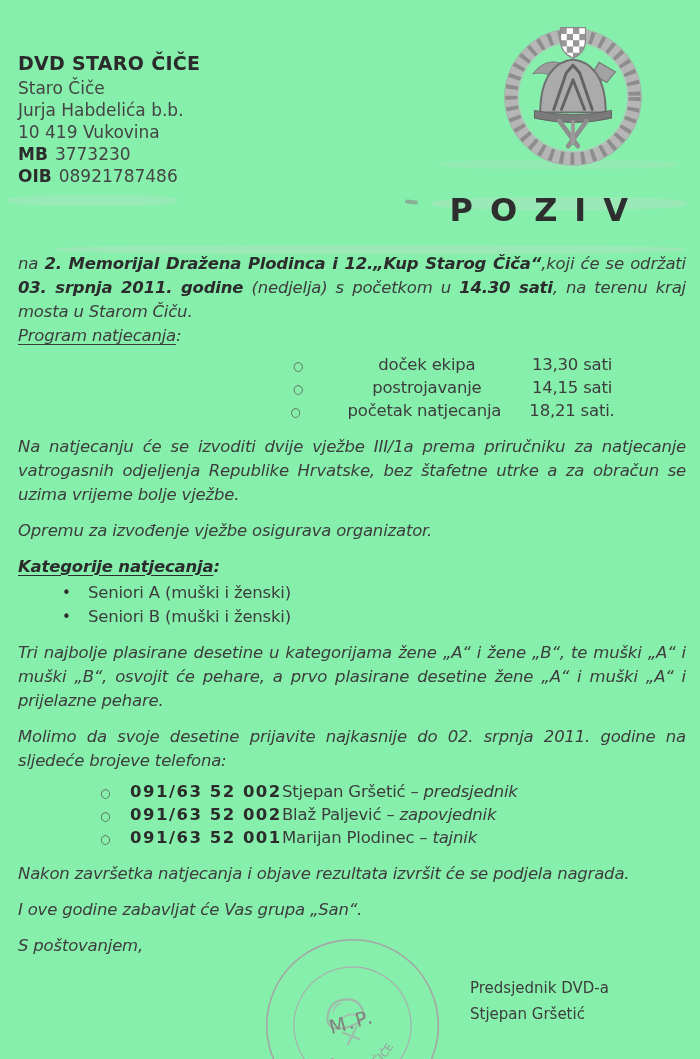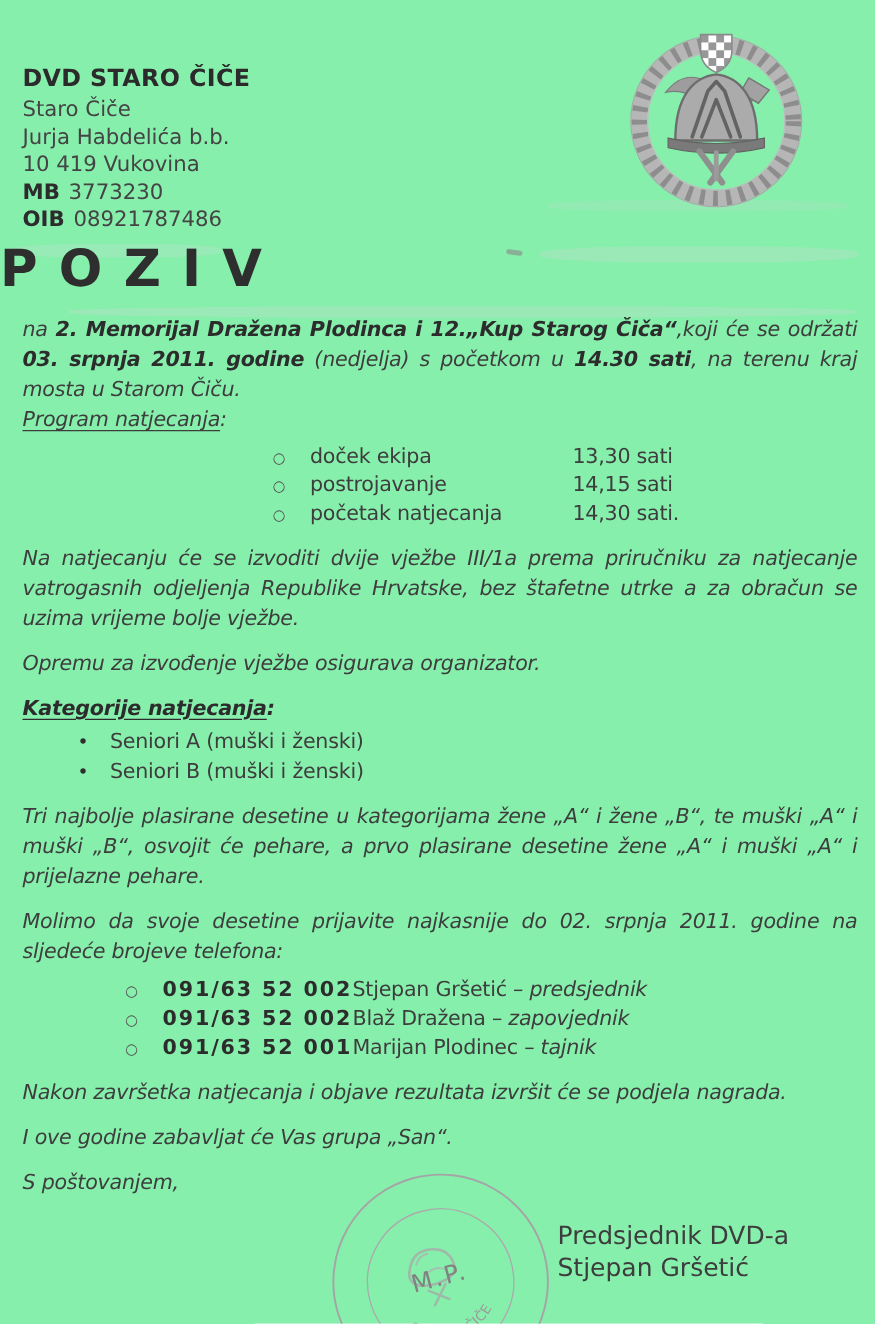--- a/index.html
+++ b/index.html
@@ -22,48 +22,48 @@
         transform:rotate(7deg);opacity:.65;border-radius:2px;}
 
   
   .letterhead{position:absolute;top:52px;left:18px;font-size:17px;line-height:22px;color:#444;}
   .org{font-size:19px;font-weight:bold;color:#2b2b2b;margin-bottom:3px;letter-spacing:.3px;}
   .lbl{margin-right:7px;}
 
   .logo{position:absolute;top:20px;left:496px;width:154px;height:154px;}
 
   .title{
-    position:absolute;top:191px;left:0;width:645px;text-align:left;
-    font-size:41px;font-weight:bold;letter-spacing:17px;color:#2e2e2e;
+    position:absolute;top:191px;left:0;width:645px;text-align:right;
+    font-size:32px;font-weight:bold;letter-spacing:17px;color:#2e2e2e;
   }
 
   
   .content{position:absolute;top:252px;left:18px;width:668px;font-size:16.5px;
            line-height:24px;letter-spacing:-0.2px;}
   .content p{margin:0;font-style:italic;}
   .justify{text-align:justify;}
   .mt{margin-top:12px !important;}
 
-  .schedule{margin-top:6px;line-height:22px;}
+  .schedule{margin-top:6px;line-height:22px;text-align:center;}
   .srow{padding-left:200px;white-space:nowrap;}
   .obullet{display:inline-block;width:12px;margin-right:18px;font-size:12px;color:#555;
            vertical-align:baseline;}
   .slabel{display:inline-block;width:210px;}
 
   .cats{margin-top:2px;line-height:23px;}
   .crow{padding-left:44px;white-space:nowrap;}
   .dbullet{display:inline-block;width:10px;margin-right:16px;font-size:15px;color:#2e2e2e;}
 
   .contacts{margin-top:8px;line-height:22px;}
   .prow{padding-left:82px;white-space:nowrap;}
   .phone{display:inline-block;width:152px;font-weight:bold;color:#2c2c2c;letter-spacing:1.5px;}
   .role{font-style:italic;}
 
   .stamp{position:absolute;top:928px;left:255px;width:195px;height:195px;}
-  .signature{position:absolute;top:975px;left:446px;font-size:20px;line-height:26px;color:#3d3d3d;}
+  .signature{position:absolute;top:975px;left:470px;font-size:15px;line-height:26px;color:#3d3d3d;}
 </style>
 </head>
 <body>
 
 <div class="page">
 
   <div class="streak s1"></div>
   <div class="streak s2"></div>
   <div class="streak s3"></div>
   <div class="streak s4"></div>
@@ -126,41 +126,41 @@
 
   <div class="content">
 
     <p class="justify"><span>na </span><b>2. Memorijal Dražena Plodinca i 12.„Kup Starog Čiča“</b><span>,koji će se održati </span><b>03. srpnja 2011. godine</b><span> (nedjelja) s početkom u </span><b>14.30 sati</b><span>, na terenu kraj mosta u Starom Čiču.</span></p>
 
     <p><span class="u">Program natjecanja</span><span>:</span></p>
 
     <div class="schedule">
       <div class="srow"><span class="obullet">○</span><span class="slabel">doček ekipa</span><span class="stime">13,30 sati</span></div>
       <div class="srow"><span class="obullet">○</span><span class="slabel">postrojavanje</span><span class="stime">14,15 sati</span></div>
-      <div class="srow"><span class="obullet">○</span><span class="slabel">početak natjecanja</span><span class="stime">14,30 sati.</span></div>
+      <div class="srow"><span class="obullet">○</span><span class="slabel">početak natjecanja</span><span class="stime">18,21 sati.</span></div>
     </div>
 
     <p class="justify mt">Na natjecanju će se izvoditi dvije vježbe III/1a prema priručniku za natjecanje vatrogasnih odjeljenja Republike Hrvatske, bez štafetne utrke a za obračun se uzima vrijeme bolje vježbe.</p>
 
     <p class="mt">Opremu za izvođenje vježbe osigurava organizator.</p>
 
     <p class="mt"><b class="u">Kategorije natjecanja</b><b>:</b></p>
 
     <div class="cats">
       <div class="crow"><span class="dbullet">•</span><span>Seniori A (muški i ženski)</span></div>
       <div class="crow"><span class="dbullet">•</span><span>Seniori B (muški i ženski)</span></div>
     </div>
 
     <p class="justify mt">Tri najbolje plasirane desetine u kategorijama žene „A“ i žene „B“, te muški „A“ i muški „B“, osvojit će pehare, a prvo plasirane desetine žene „A“ i muški „A“ i prijelazne pehare.</p>
 
     <p class="justify mt">Molimo da svoje desetine prijavite najkasnije do 02. srpnja 2011. godine na sljedeće brojeve telefona:</p>
 
     <div class="contacts">
       <div class="prow"><span class="obullet">○</span><span class="phone">091/63 52 002</span><span>Stjepan Gršetić –</span> <span class="role">predsjednik</span></div>
-      <div class="prow"><span class="obullet">○</span><span class="phone">091/63 52 002</span><span>Blaž Dražena –</span> <span class="role">zapovjednik</span></div>
+      <div class="prow"><span class="obullet">○</span><span class="phone">091/63 52 002</span><span>Blaž Paljević –</span> <span class="role">zapovjednik</span></div>
       <div class="prow"><span class="obullet">○</span><span class="phone">091/63 52 001</span><span>Marijan Plodinec –</span> <span class="role">tajnik</span></div>
     </div>
 
     <p class="justify mt">Nakon završetka natjecanja i objave rezultata izvršit će se podjela nagrada.</p>
 
     <p class="mt">I ove godine zabavljat će Vas grupa „San“.</p>
 
     <p class="mt">S poštovanjem,</p>
   </div>
 

